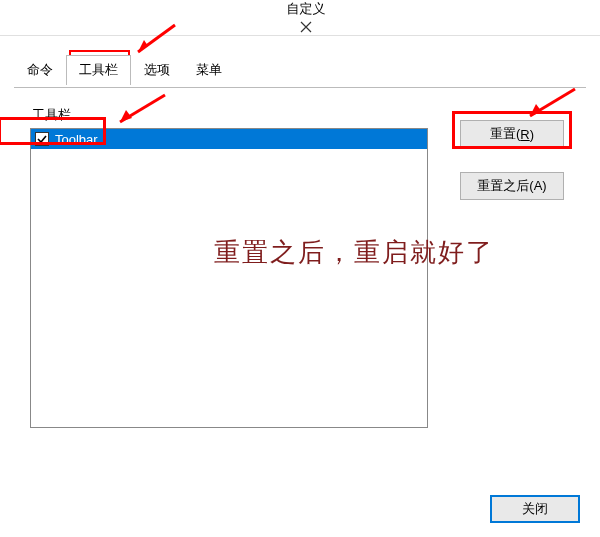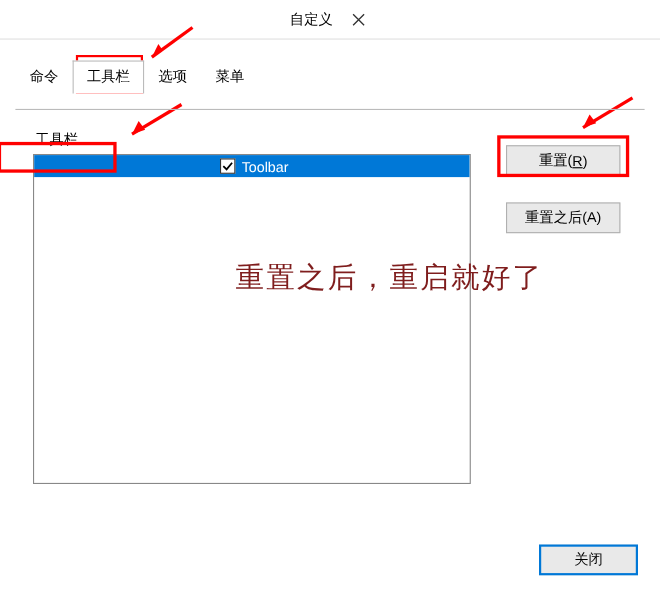--- a/index.html
+++ b/index.html
@@ -13,31 +13,32 @@
     overflow: hidden;
     position: relative;
   }
   .titlebar {
     height: 36px;
     display: flex;
     align-items: center;
     justify-content: center;
     padding-left: 12px;
     border-bottom: 1px solid #e0e0e0;
+    flex-direction: column;
   }
   .titlebar-title { font-size: 13px; }
   .close-btn {
     width: 46px; height: 36px;
     display: flex; align-items: center; justify-content: center;
     cursor: pointer;
   }
   .close-btn svg { width: 12px; height: 12px; }
   .tabs {
     display: flex;
-    padding: 18px 14px 16px 14px;
+    padding: 18px 14px 4px 14px;
     position: relative;
   }
   .tab {
     padding: 5px 12px 6px 12px;
     border: 1px solid transparent;
     border-bottom: none;
     position: relative;
     top: 1px;
     cursor: pointer;
     font-size: 13px;
@@ -73,21 +74,20 @@
   }
   .list-item {
     display: flex; align-items: center;
     height: 20px;
     padding-left: 4px;
     font-size: 13px;
   }
   .list-item.selected {
     background: #0078d7;
     color: #fff;
-    justify-content: center;
   }
   .chk {
     width: 14px; height: 14px;
     border: 1px solid #333;
     background: #fff;
     margin-right: 6px;
     display: inline-flex;
     align-items: center; justify-content: center;
     flex-shrink: 0;
   }

